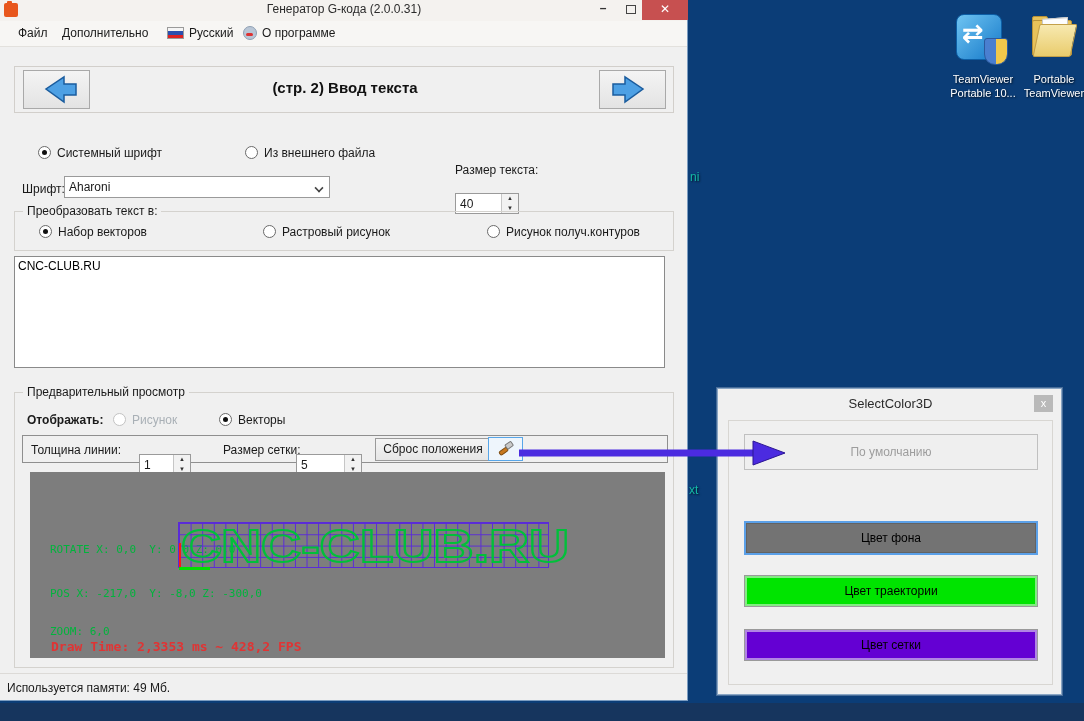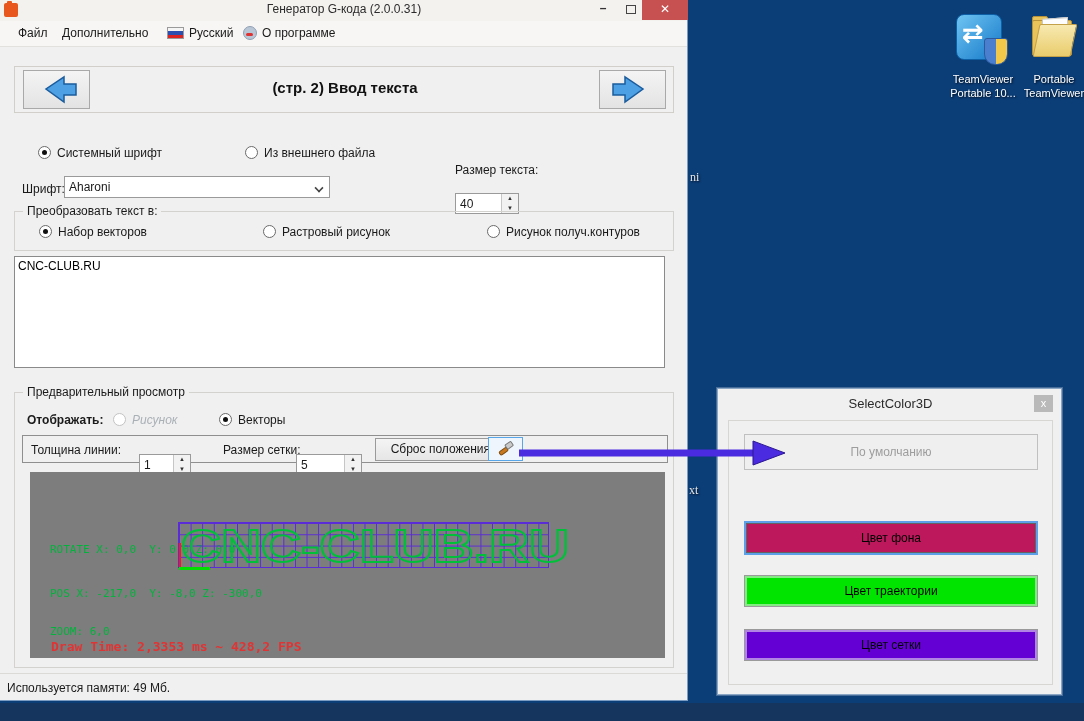--- a/index.html
+++ b/index.html
@@ -33,42 +33,42 @@
   #nav-panel { left:14px; top:66px; width:660px; height:47px; background:#f0f0f0; border:1px solid #d2cfcb; }
   .nav-btn { position:absolute; top:3px; width:67px; height:39px; background:linear-gradient(#f4f4f4,#e3e3e3); border:1px solid #a9a9a9; }
   #nav-prev { left:8px; } #nav-next { left:584px; }
   #nav-title { left:0; top:12px; width:660px; text-align:center; font-size:15px; font-weight:bold; color:#111; }
 
   
   .radio { position:absolute; width:13px; height:13px; border:1px solid #6a6a6a; border-radius:50%; background:#fff; }
   .radio.sel::after { content:""; position:absolute; left:3px; top:3px; width:5px; height:5px; background:#111; border-radius:50%; }
   .radio.dis { border-color:#c3c3c3; }
   .rlabel { position:absolute; font-size:12px; }
-  .rlabel.dis { color:#a9b0b6;font-style:italic; }
+  .rlabel.dis { color:#a9b0b6; }
 
   .combo { position:absolute; background:#fff; border:1px solid #9a9a9a; }
   .combo .val { position:absolute; left:4px; top:3px; }
   .combo .arr { position:absolute; right:6px; top:7px; width:8px; height:8px; }
   .combo .arr::before { content:""; position:absolute; left:0; top:0; width:6px; height:6px; border-right:2px solid #444; border-bottom:2px solid #444; transform:rotate(45deg) scale(.8); }
 
   .spin { position:absolute; background:#fff; border:1px solid #9a9a9a;margin-top:16px; }
   .spin .val { position:absolute; left:4px; top:3px; }
   .spin .ud { position:absolute; right:0; top:0; bottom:0; width:17px; border-left:1px solid #c6c6c6; background:#f2f2f2; }
   .spin .up,.spin .dn { position:absolute; left:0; width:100%; height:50%; font-size:6px; color:#333; text-align:center; line-height:9px; }
   .spin .up{top:0;} .spin .dn{bottom:0;}
 
   .groupbox { position:absolute; border:1px solid #d4d2ce; }
   .gb-title { position:absolute; top:-8px; left:8px; background:#f0f0f0; padding:0 4px; font-size:12px; color:#1a1a1a; }
 
   #text-area { left:14px; top:256px; width:651px; height:112px; border:1px solid #8a8a8a; background:#fff; resize:none; font-family:"Liberation Sans",sans-serif; font-size:12px; padding:2px 3px; outline:none; }
 
   
   #toolbar { left:22px; top:435px; width:646px; height:28px; background:#f0f0f0; border:1px solid #8f8f8f; }
   .tb-label { position:absolute; top:7px; font-size:12px; }
-  #reset-btn { position:absolute; left:352px; top:2px; width:116px; height:23px; background:linear-gradient(#f4f4f4,#e6e6e6); border:1px solid #9a9a9a; text-align:right; line-height:21px; font-size:12px; }
+  #reset-btn { position:absolute; left:352px; top:2px; width:116px; height:23px; background:linear-gradient(#f4f4f4,#e6e6e6); border:1px solid #9a9a9a; text-align:center; line-height:21px; font-size:12px; }
   #brush-btn { position:absolute; left:465px; top:1px; width:35px; height:24px; background:#eef5fc; border:1px solid #58a6e8; }
   #brush-btn svg { position:absolute; left:7px; top:2px; }
 
   #canvas { left:30px; top:472px; width:635px; height:186px; background:#7d7d7d; overflow:hidden; }
   .cv-green { position:absolute; color:#00b43c; font-family:"DejaVu Sans Mono",monospace; font-size:11px; letter-spacing:0; white-space:pre; }
   #draw-time { position:absolute; left:21px; top:167px; color:#e03434; font-family:"DejaVu Sans Mono",monospace; font-weight:bold; font-size:13px; white-space:pre; }
   #vec-grid { position:absolute; left:148px; top:50px; width:371px; height:46px; border:1px solid #5a2bd8;
       background-image:linear-gradient(to right,#5a2bd8 1px,transparent 1px),linear-gradient(to bottom,#5a2bd8 1px,transparent 1px);
       background-size:11.6px 11.3px; }
   #vec-text { position:absolute; left:2px; top:-2px; width:371px; font-family:"Liberation Sans",sans-serif; font-weight:bold; font-size:47px; line-height:50px; color:transparent; -webkit-text-stroke:2px #00c03a; transform:scaleX(1.18); transform-origin:left center; letter-spacing:0px; white-space:nowrap; }
@@ -100,21 +100,21 @@
   .dicon-label { position:absolute; color:#fff; font-size:11px; text-align:center; text-shadow:1px 1px 2px rgba(0,0,0,.8); line-height:14px; }
   #tv-icon { left:956px; top:14px; width:52px; height:52px; }
   #tv-sq { position:absolute; left:0; top:0; width:46px; height:46px; border-radius:8px; background:linear-gradient(135deg,#6fc4f2,#1478c8); border:1px solid #0d5fa6; }
   #tv-sq::before { content:"⇄"; position:absolute; left:5px; top:3px; font-size:26px; color:#fff; font-weight:bold; }
   #tv-shield { position:absolute; left:28px; top:24px; width:24px; height:27px; background:linear-gradient(90deg,#4a7fd0 50%,#f2c84b 50%); border:1px solid #2c5a9e; border-radius:3px 3px 11px 11px; }
   #folder-icon { left:1030px; top:14px; width:48px; height:48px; }
   .fold-back { position:absolute; left:2px; top:6px; width:40px; height:36px; background:#e8c25a; border:1px solid #b89238; border-radius:2px; }
   .fold-tab { position:absolute; left:2px; top:2px; width:16px; height:8px; background:#e8c25a; border:1px solid #b89238; border-radius:2px 2px 0 0; }
   .fold-paper { position:absolute; left:12px; top:4px; width:26px; height:38px; background:#fdfdfd; border:1px solid #c9c9c9; transform:skewY(-4deg); }
   .fold-front { position:absolute; left:6px; top:10px; width:38px; height:33px; background:linear-gradient(#f7e9b0,#e9cc6d); border:1px solid #c3a04a; border-radius:2px; transform:skewX(-12deg); }
-  .frag { position:absolute; color:#e5e5e5; font-size:12px; text-shadow:1px 1px 2px rgba(0,0,0,.7);font-family:Liberation Serif, serif; }
+  .frag { position:absolute; color:#14b8a6; font-size:12px; text-shadow:1px 1px 2px rgba(0,0,0,.7); }
 </style>
 </head>
 <body>
 
 <div id="screen">
 
   <div id="main-window" class="abs">
 
     <div id="titlebar" class="abs">
       <div id="app-icon" class="abs"></div>
@@ -235,21 +235,21 @@
     <div id="statusbar" class="abs">
       <span id="status-text">Используется памяти:  49  Мб.</span>
     </div>
   </div>
 
   <div id="dialog" class="abs">
     <div id="dlg-title">SelectColor3D</div>
     <div id="dlg-close">x</div>
     <div id="dlg-panel">
       <div id="dlg-default">По умолчанию</div>
-      <div id="cb-bg" class="color-btn" style="background-color: #be185d;">Цвет фона</div>
+      <div id="cb-bg" class="color-btn" style="background-color: #737373;">Цвет фона</div>
       <div id="cb-grid" class="color-btn" style="background-color: rgb(100, 0, 211);">Цвет сетки</div>
       <div id="cb-traj" class="color-btn" style="background-color: rgb(0, 228, 0);">Цвет траектории</div>
     </div>
   </div>
 
   <svg id="pointer-arrow" class="abs" viewBox="0 0 275 32">
     <line x1="4" y1="17" x2="240" y2="17" stroke="#4b2be0" stroke-width="7"></line>
     <polygon points="238,5 270,17 238,29" fill="#4b2be0" stroke="#2c1694" stroke-width="1"></polygon>
   </svg>
 

